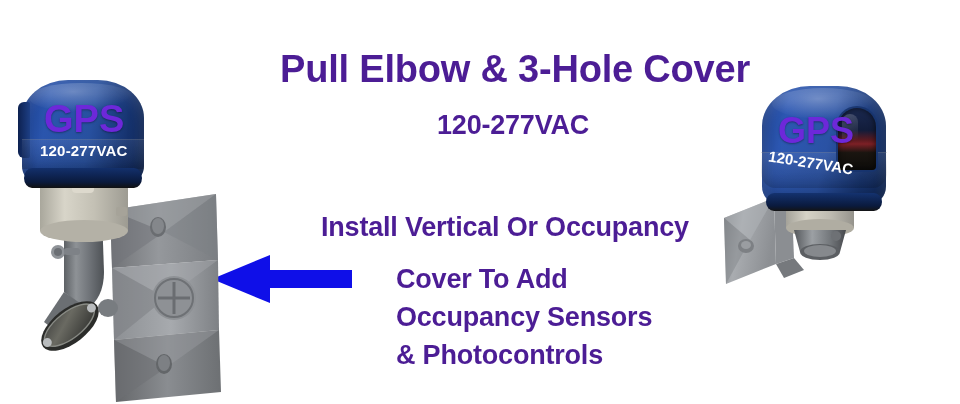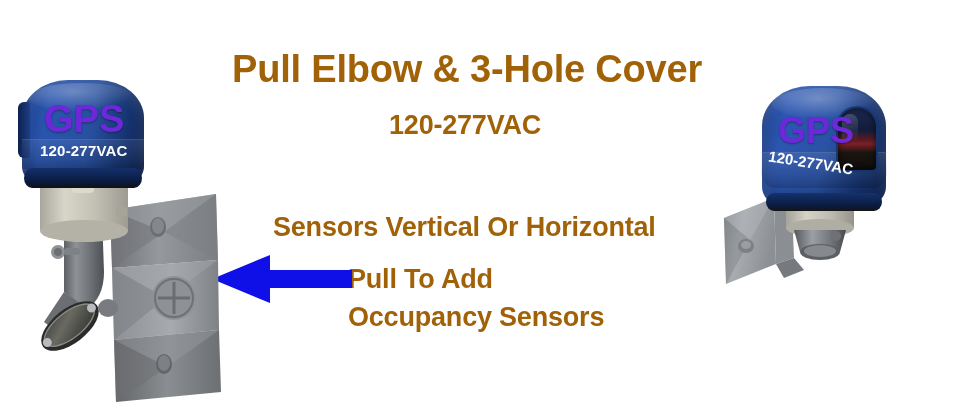--- a/index.html
+++ b/index.html
@@ -12,24 +12,25 @@
     width: 960px;
     height: 404px;
     background: #ffffff;
     overflow: hidden;
     font-family: "Liberation Sans", sans-serif;
   }
 
   
   .hl {
     position: absolute;
-    color: #a16207;
+    color: #4c1d95;
     font-weight: bold;
     white-space: nowrap;
     letter-spacing: -0.2px;
+    margin-left: 48px;
   }
   #title      { left: 232px; top: 48px;  font-size: 38px; }
   #subtitle   { left: 389px; top: 110px; font-size: 27px; }
   #orient     { left: 273px; top: 212px; font-size: 27px; }
   #bullet-line-1 { left: 348px; top: 264px; font-size: 27px; }
   #bullet-line-2 { left: 348px; top: 302px; font-size: 27px; text-align: right; }
   #bullet-line-3 { left: 348px; top: 340px; font-size: 27px; }
   #bullet-square {
     position: absolute;
     left: 327px; top: 270px;
@@ -142,26 +143,27 @@
 </style>
 </head>
 <body>
 
 <div id="stage">
 
   <div class="hl" id="title">Pull Elbow &amp; 3-Hole Cover</div>
 
   <div class="hl" id="subtitle">120-277VAC</div>
 
-  <div class="hl" id="orient">Sensors Vertical Or Horizontal</div>
+  <div class="hl" id="orient">Install Vertical Or Occupancy</div>
 
   <div id="bullet-square"></div>
 
-  <div class="hl" id="bullet-line-1">Pull To Add</div>
+  <div class="hl" id="bullet-line-1">Cover To Add</div>
   <div class="hl" id="bullet-line-2">Occupancy Sensors</div>
+  <div class="hl" id="bullet-line-3">&amp; Photocontrols</div>
 
   <div id="arrow-wrap">
     <svg width="140" height="48" viewBox="0 0 140 48" aria-hidden="true">
       <polygon points="0,24 58,0 58,15 140,15 140,33 58,33 58,48" fill="#0f0fe8"></polygon>
     </svg>
   </div>
 
   <div class="device" id="device-left">
 
     <div class="piece" id="left-plate">

